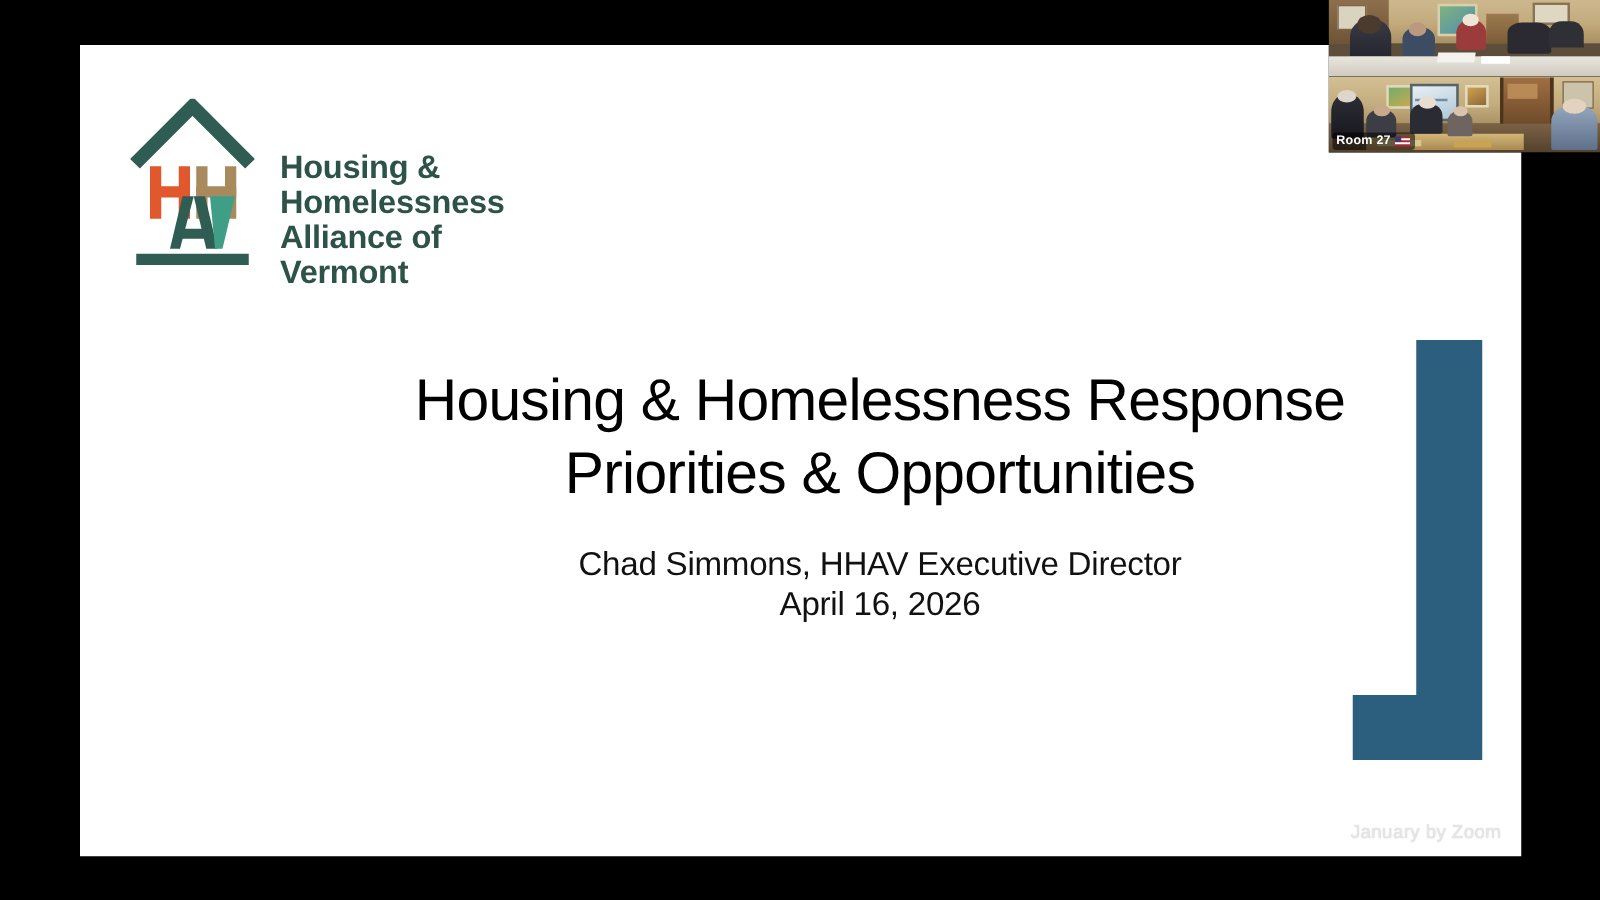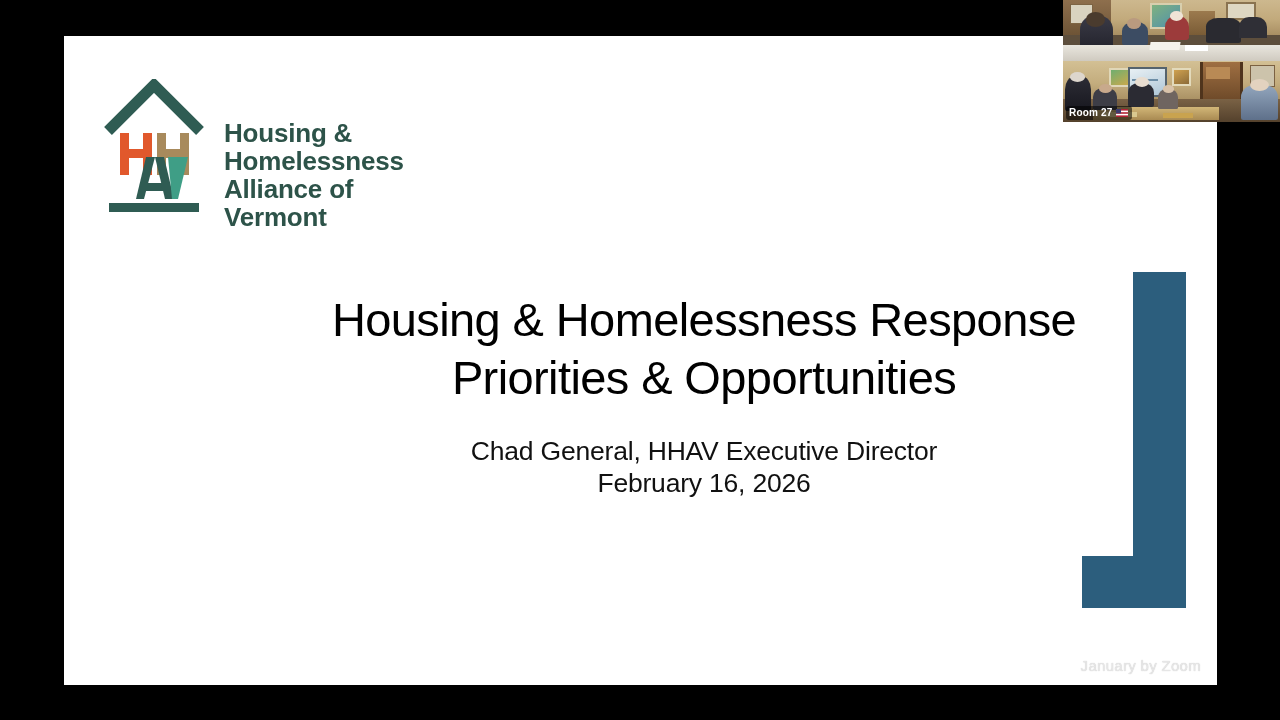--- a/index.html
+++ b/index.html
@@ -284,22 +284,22 @@
     <div id="deco">
       <svg width="104" height="336" viewBox="0 0 104 336" aria-hidden="true">
         <path d="M51 0 H104 V336 H0 V284 H51 Z" fill="#2c5e7d"></path>
       </svg>
     </div>
 
     <div id="title">Housing &amp; Homelessness Response
 Priorities &amp; Opportunities</div>
 
     <div id="subtitle">
-      <span class="sub-line">Chad General, HHAV Executive Director</span>
-      <span class="sub-line">February 16, 2026</span>
+      <span class="sub-line">Chad Simmons, HHAV Executive Director</span>
+      <span class="sub-line">April 16, 2026</span>
     </div>
 
     <div id="watermark">January by Zoom</div>
   </div>
 
   <div id="filmstrip">
 
     <div class="vtile">
       <div class="scene">
         <div class="t1-wall"></div>

